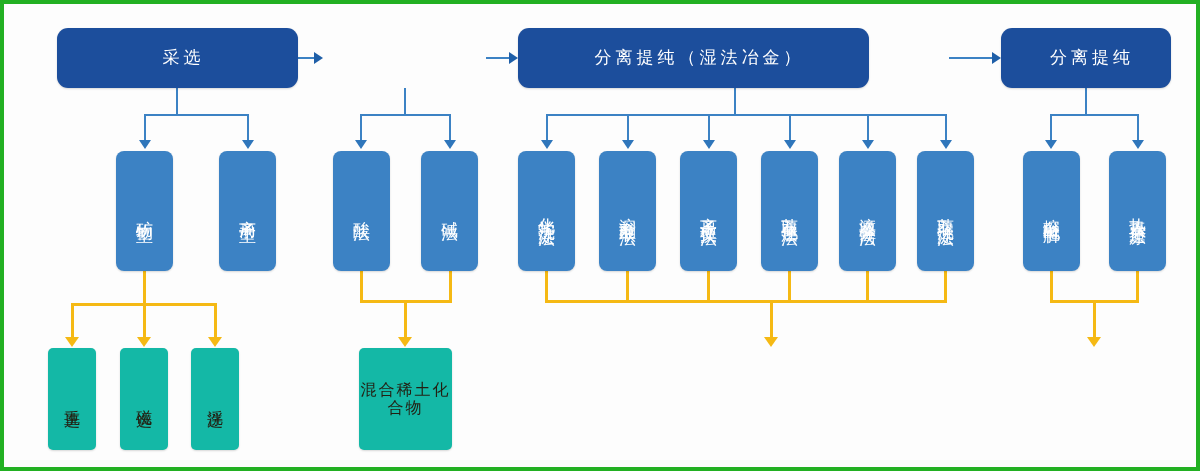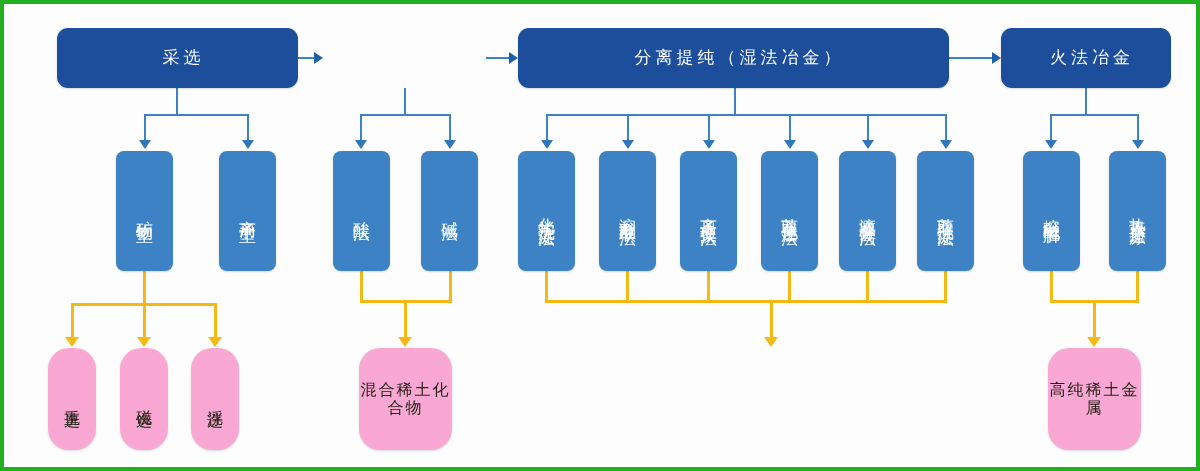--- a/index.html
+++ b/index.html
@@ -41,24 +41,24 @@
   }
   .box.l2{
     background:#3c82c4;
     font-size:17px;
     writing-mode:vertical-rl;
     text-orientation:upright;
     letter-spacing:3px;
     border-radius:8px;
   }
   .box.l3{
-    background:#f9a8d4;
+    background:#14b8a6;
     color:#231f12;
     font-size:16px;
-    border-radius:21px;
+    border-radius:5px;
     letter-spacing:2px;
     font-weight:400;
   }
   .box.l3.vert{
     writing-mode:vertical-rl;
     text-orientation:upright;
   }
   .box .txt{display:block;}
 
   
@@ -89,26 +89,26 @@
 <body>
 
 <div id="frame">
   <div class="stage">
 
     <div class="box l1" style="left:53px;top:24px;width:241px;height:60px;">
       <span class="txt">采选</span>
     </div>
 
 
-    <div class="box l1" style="left:514px;top:24px;width:431px;height:60px;">
+    <div class="box l1" style="left:514px;top:24px;width:351px;height:60px;">
       <span class="txt">分离提纯（湿法冶金）</span>
     </div>
 
     <div class="box l1" style="left:997px;top:24px;width:170px;height:60px;">
-      <span class="txt">火法冶金</span>
+      <span class="txt">分离提纯</span>
     </div>
 
     <div class="ln bh" style="left:294px;top:53px;width:16px;"></div>
     <div class="arw bright" style="left:310px;top:48px;"></div>
 
     <div class="ln bh" style="left:482px;top:53px;width:23px;"></div>
     <div class="arw bright" style="left:505px;top:48px;"></div>
 
     <div class="ln bh" style="left:945px;top:53px;width:43px;"></div>
     <div class="arw bright" style="left:988px;top:48px;"></div>
@@ -228,18 +228,15 @@
     <div class="box l2" style="left:1105px;top:147px;width:57px;height:120px;">
       <span class="txt">热真空还原</span>
     </div>
 
     <div class="ln yv" style="left:1046px;top:267px;height:32px;"></div>
     <div class="ln yv" style="left:1132px;top:267px;height:32px;"></div>
     <div class="ln yh" style="left:1046px;top:296px;width:89px;"></div>
     <div class="ln yv" style="left:1089px;top:296px;height:39px;"></div>
     <div class="arw ydown" style="left:1083px;top:333px;"></div>
 
-    <div class="box l3" style="left:1044px;top:344px;width:93px;height:102px;">
-      <span class="txt">高纯稀土金属</span>
-    </div>
 
   </div>
 </div>
 
 </body></html>

